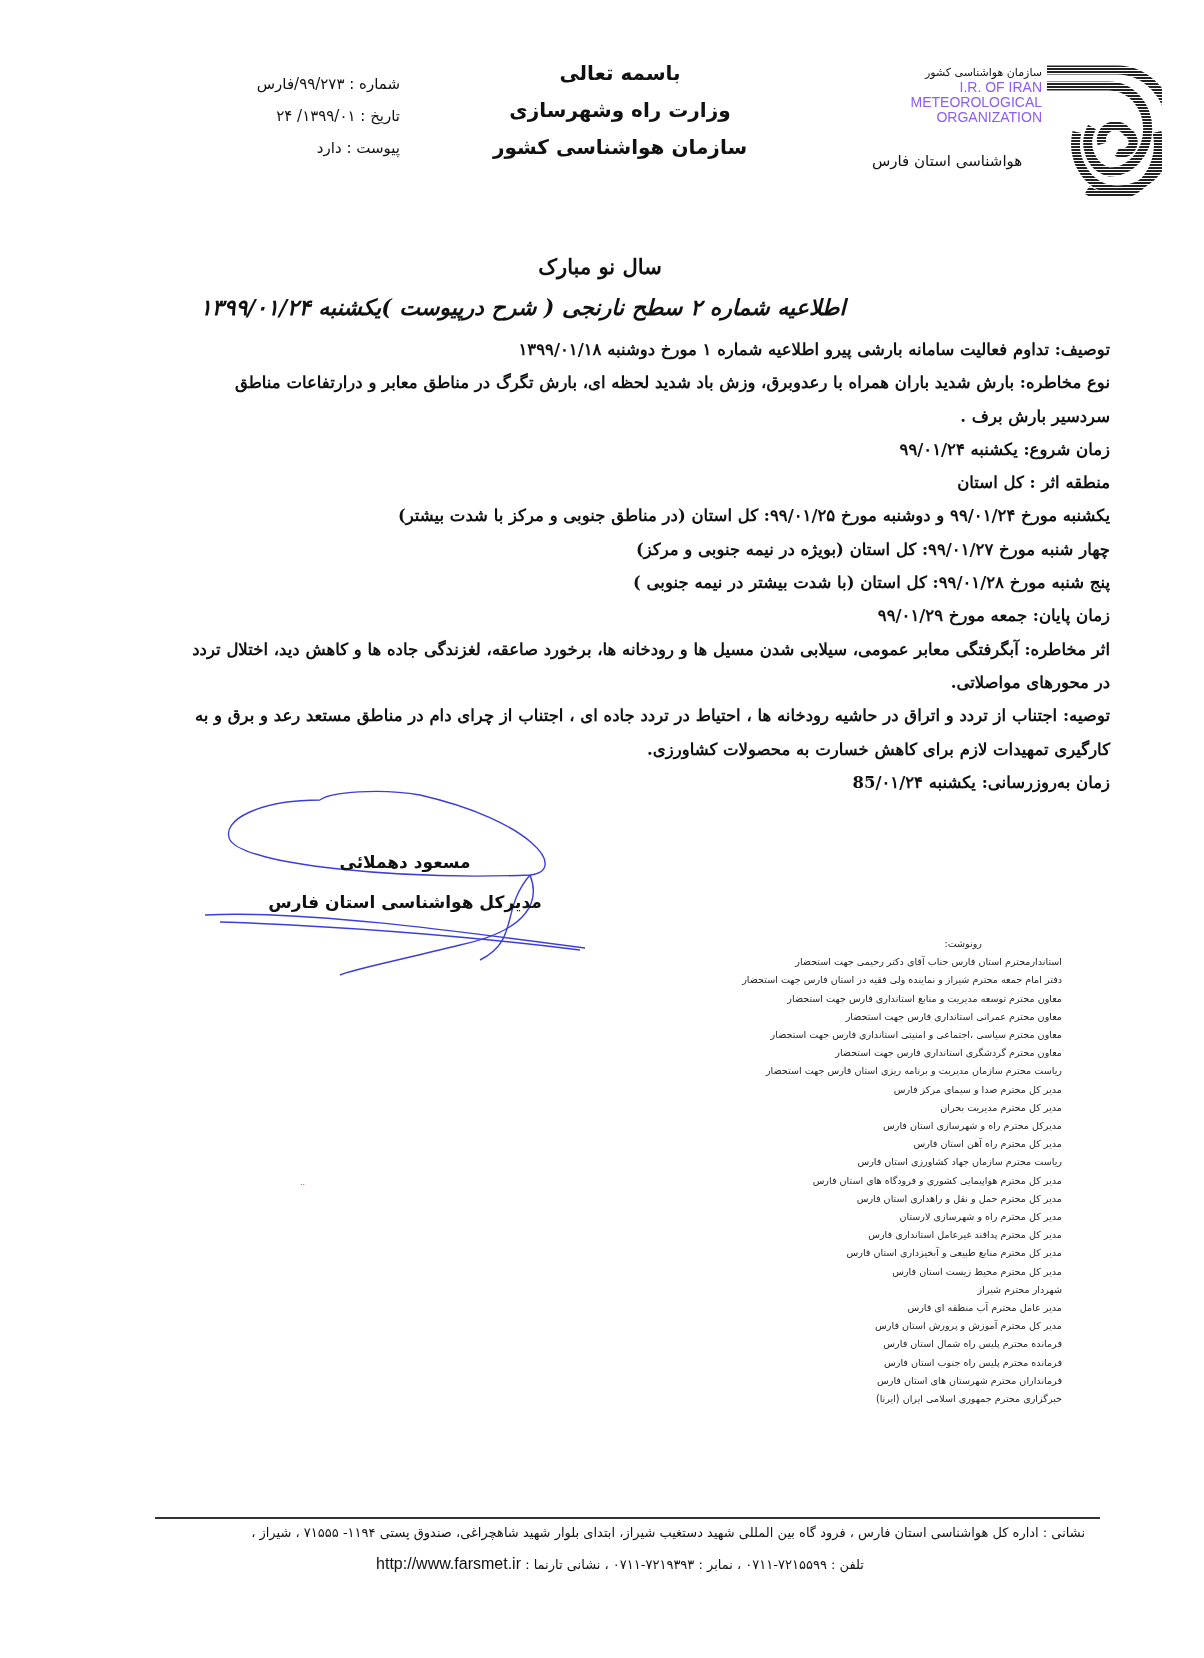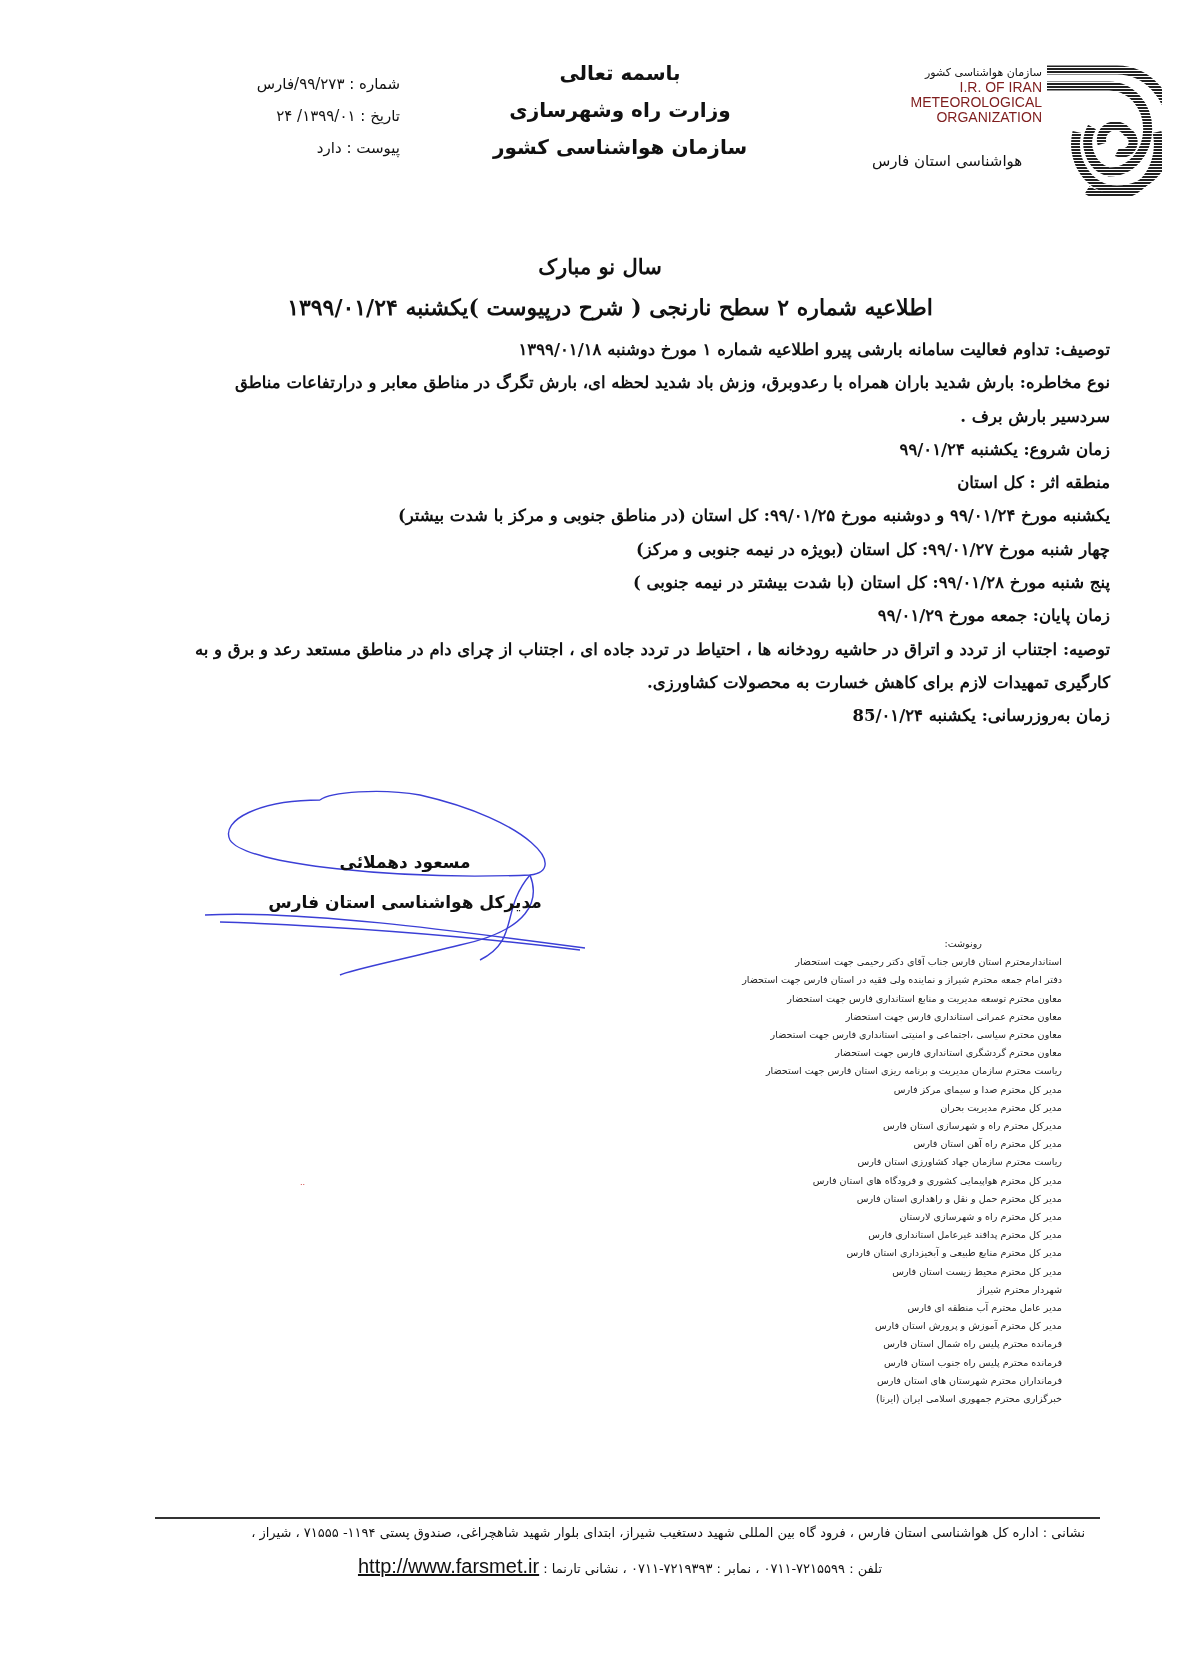--- a/index.html
+++ b/index.html
@@ -2,42 +2,42 @@
 <html><head>
 <meta charset="utf-8">
 <style>
   html, body { margin:0; padding:0; background:#ffffff; }
   body { width:1204px; height:1658px; position:relative; overflow:hidden; font-family:"DejaVu Sans", sans-serif; color:#111; }
   .abs { position:absolute; }
   
   .logo-wrap { left:930px; top:62px; width:232px; height:140px; }
   .logo-mark { position:absolute; right:0; top:0; width:115px; height:135px; }
   .logo-fa-top { position:absolute; right:120px; top:4px; font-size:11px; white-space:nowrap; direction:rtl; }
-  .logo-en { position:absolute; right:120px; top:18px; font-family:"Liberation Sans", sans-serif; font-size:14px; line-height:15px; text-align:right; white-space:nowrap; color:#7f1d1d; }
+  .logo-en { position:absolute; right:120px; top:18px; font-family:"Liberation Sans", sans-serif; font-size:14px; line-height:15px; text-align:right; white-space:nowrap; color:#8b5cf6; }
   .logo-fa-bottom { left:872px; top:152px; font-size:15px; white-space:nowrap; direction:rtl; }
   .center-head { left:470px; top:55px; width:300px; text-align:center; font-size:20px; line-height:37px; font-weight:bold; direction:rtl; }
   .meta { left:200px; top:68px; width:200px; font-size:15px; line-height:32px; direction:rtl; text-align:right; }
   .meta .row { white-space:nowrap; }
   
   .greet { left:300px; top:254px; width:600px; text-align:center; font-family:"DejaVu Serif", serif; font-weight:bold; font-size:21px; direction:rtl; }
-  .title { left:200px; top:294px; width:820px; text-align:center; font-family:"DejaVu Serif", serif; font-weight:bold; font-size:22px; direction:rtl; white-space:nowrap; }
+  .title { left:200px; top:294px; width:820px; text-align:left; font-family:"DejaVu Serif", serif; font-weight:bold; font-size:22px; direction:rtl; white-space:nowrap;font-style:italic; }
   
   .body-text { left:180px; top:333px; width:930px; font-family:"DejaVu Serif", serif; font-weight:bold; font-size:16.5px; line-height:33.3px; direction:rtl; text-align:right; }
   .body-text p { margin:0; }
   
   .sig { left:230px; top:842px; width:350px; text-align:center; font-weight:bold; font-size:17px; line-height:40px; direction:rtl; }
   .sig-scribble { left:200px; top:780px; width:420px; height:210px; }
   
   .cc { left:700px; top:935px; width:362px; font-size:9.6px; line-height:18.2px; direction:rtl; text-align:right; color:#222; }
   .cc div { white-space:nowrap; }
   
   .foot-rule { left:155px; top:1517px; width:945px; height:2px; background:#333; }
   .footer-addr { left:150px; top:1525px; width:935px; font-size:13px; direction:rtl; text-align:right; white-space:nowrap; }
   .footer-contact { left:300px; top:1555px; width:640px; font-size:13px; direction:rtl; text-align:center; white-space:nowrap; }
-  .footer-contact .url { font-family:"Liberation Sans", sans-serif; font-size:20px; direction:ltr; unicode-bidi:embed;text-decoration:underline; }
+  .footer-contact .url { font-family:"Liberation Sans", sans-serif; font-size:16px; direction:ltr; unicode-bidi:embed; }
   .dots { left:300px; top:1178px; color:#c33; font-size:8px; }
 </style>
 </head>
 <body>
 
 <div class="abs logo-wrap">
   <div class="logo-fa-top">سازمان هواشناسی کشور</div>
   <div class="logo-en">
     <div>I.R. OF IRAN</div>
     <div>METEOROLOGICAL</div>
@@ -85,20 +85,21 @@
 
 <div class="abs body-text">
   <p>توصیف:  تداوم فعالیت سامانه بارشی پیرو اطلاعیه شماره ۱ مورخ دوشنبه ۱۳۹۹/۰۱/۱۸</p>
   <p>نوع مخاطره: بارش شدید باران همراه با رعدوبرق، وزش باد شدید لحظه ای، بارش تگرگ در مناطق معابر و درارتفاعات مناطق سردسیر بارش برف .</p>
   <p>زمان شروع: یکشنبه ۹۹/۰۱/۲۴</p>
   <p>منطقه اثر : کل استان</p>
   <p>یکشنبه مورخ ۹۹/۰۱/۲۴ و دوشنبه مورخ ۹۹/۰۱/۲۵: کل استان (در مناطق جنوبی و مرکز با شدت بیشتر)</p>
   <p>چهار شنبه مورخ ۹۹/۰۱/۲۷: کل استان (بویژه در نیمه جنوبی  و مرکز)</p>
   <p>پنج شنبه مورخ ۹۹/۰۱/۲۸: کل استان (با شدت بیشتر در نیمه جنوبی )</p>
   <p>زمان پایان:  جمعه مورخ ۹۹/۰۱/۲۹</p>
+  <p>اثر مخاطره: آبگرفتگی معابر عمومی، سیلابی شدن مسیل ها و رودخانه ها، برخورد صاعقه، لغزندگی جاده ها و کاهش دید، اختلال تردد در محورهای مواصلاتی.</p>
   <p>توصیه: اجتناب از تردد و اتراق در حاشیه رودخانه ها ، احتیاط در تردد جاده ای ، اجتناب از چرای دام در مناطق مستعد رعد و برق و به کارگیری تمهیدات لازم برای کاهش خسارت به محصولات کشاورزی.</p>
   <p>زمان به‌روزرسانی: یکشنبه 85/۰۱/۲۴</p>
 </div>
 
 <svg class="abs sig-scribble" viewBox="0 0 420 210">
   <g fill="none" stroke="#3b3fd6" stroke-width="1.4">
     <path d="M120 20 C 60 20, 20 40, 30 60 C 45 85, 200 100, 330 95 C 370 90, 330 40, 220 15 C 180 8, 130 12, 120 20"></path>
     <path d="M330 95 C 340 120, 330 150, 260 165 C 200 180, 150 190, 140 195"></path>
     <path d="M330 95 C 300 130, 320 160, 280 180"></path>
     <path d="M5 135 C 100 130, 250 150, 385 168"></path>

